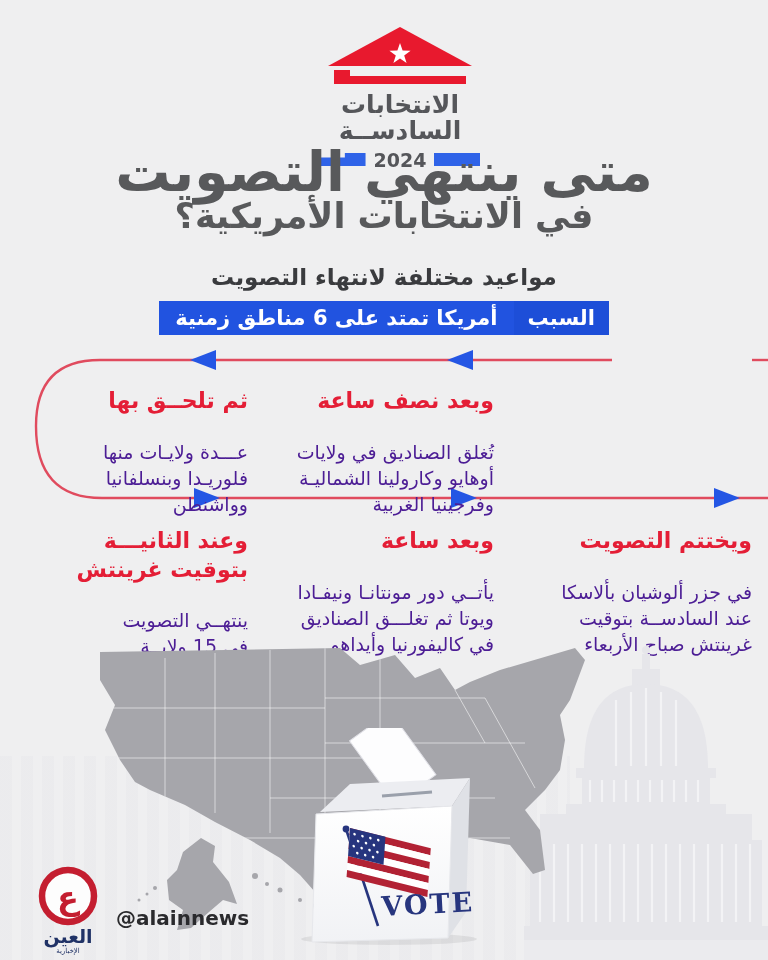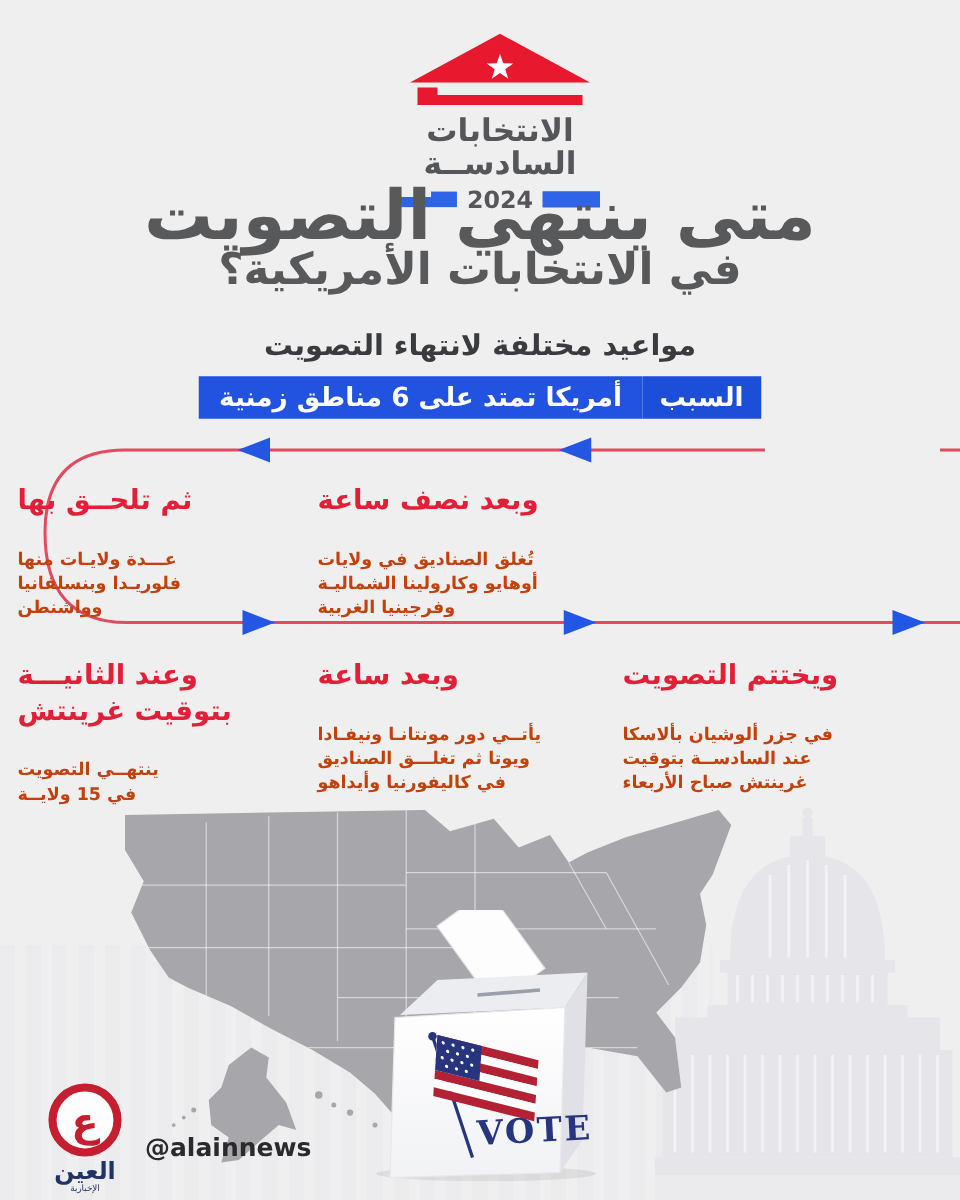--- a/index.html
+++ b/index.html
@@ -18,23 +18,23 @@
   .sub-title{position:absolute;top:196px;left:0;width:768px;text-align:center;
              font-weight:bold;color:#58595b;font-size:35px;}
   .tagline{position:absolute;top:264px;left:0;width:768px;text-align:center;
            font-weight:bold;color:#3a3b3e;font-size:23px;}
   .banner{position:absolute;top:301px;left:0;width:768px;display:flex;
           justify-content:center;direction:rtl;font-size:21px;font-weight:bold;color:#fff;}
   .banner-label{background:#1d4ed8;padding:5px 14px;}
   .banner-text{background:#2153e0;padding:5px 16px;}
   
   .tl-svg{position:absolute;top:338px;left:0;}
-  .tl-col{position:absolute;direction:rtl;text-align:left;white-space:pre-line;}
+  .tl-col{position:absolute;direction:rtl;text-align:right;white-space:pre-line;}
   .tl-title{color:#e41e36;font-weight:bold;font-size:22px;line-height:1.3;margin-bottom:4px;white-space:pre-line;}
-  .tl-body{color:#c2410c;font-size:14px;line-height:1.38;white-space:pre-line;font-weight:bold;}
+  .tl-body{color:#4c1d95;font-size:19px;line-height:1.38;white-space:pre-line;}
   .r1{top:368px;} .r2{top:508px;}
   .c-right{left:498px;width:254px;} .c-mid{left:254px;width:240px;} .c-left{left:14px;width:234px;}
   
   .colonnade{position:absolute;left:0;top:756px;width:570px;height:204px;opacity:.4;
      background:repeating-linear-gradient(90deg,#e6e6ea 0 12px,#efeff1 12px 21px);z-index:1;}
   .capitol{position:absolute;left:524px;top:616px;z-index:1;}
   .usmap{position:absolute;left:55px;top:638px;z-index:2;}
   .ballot{position:absolute;left:294px;top:728px;z-index:3;}
   .alain{position:absolute;left:26px;top:864px;z-index:4;}
   .handle{position:absolute;left:116px;top:906px;z-index:4;direction:ltr;

